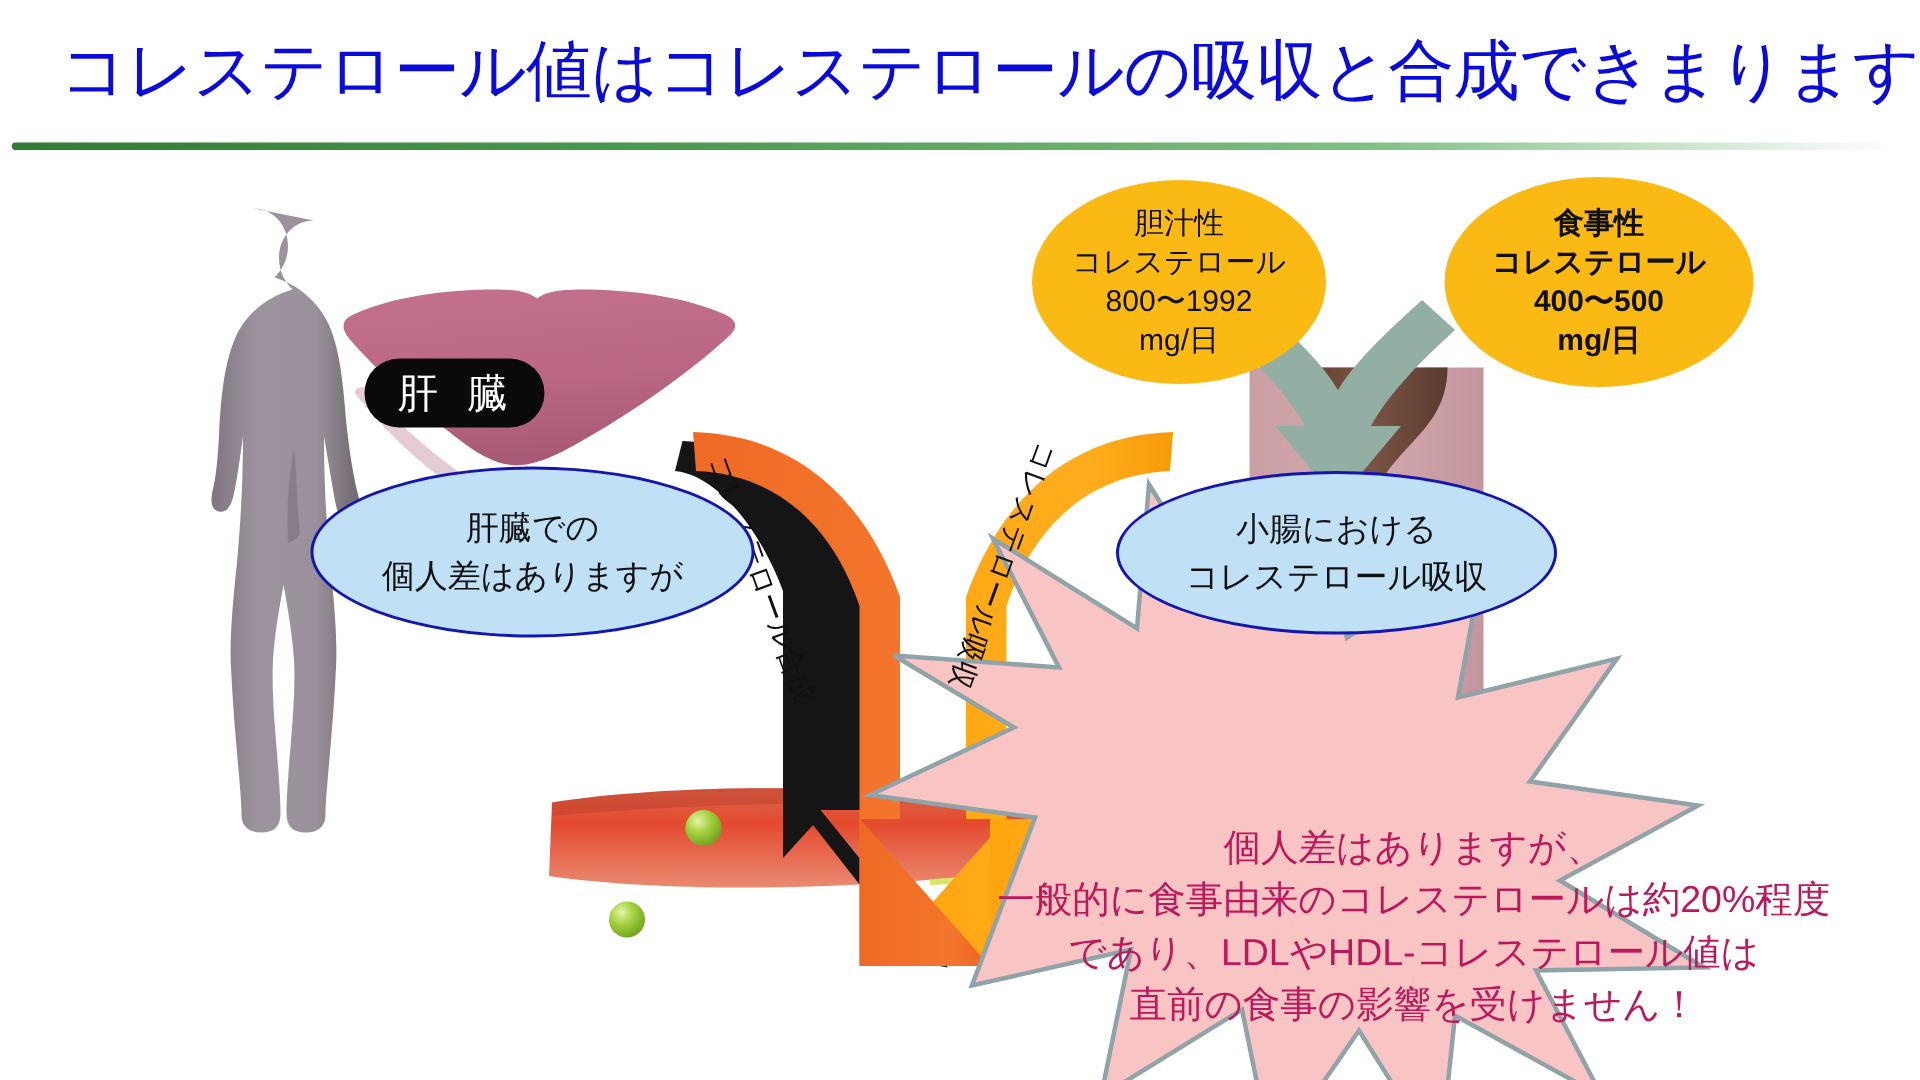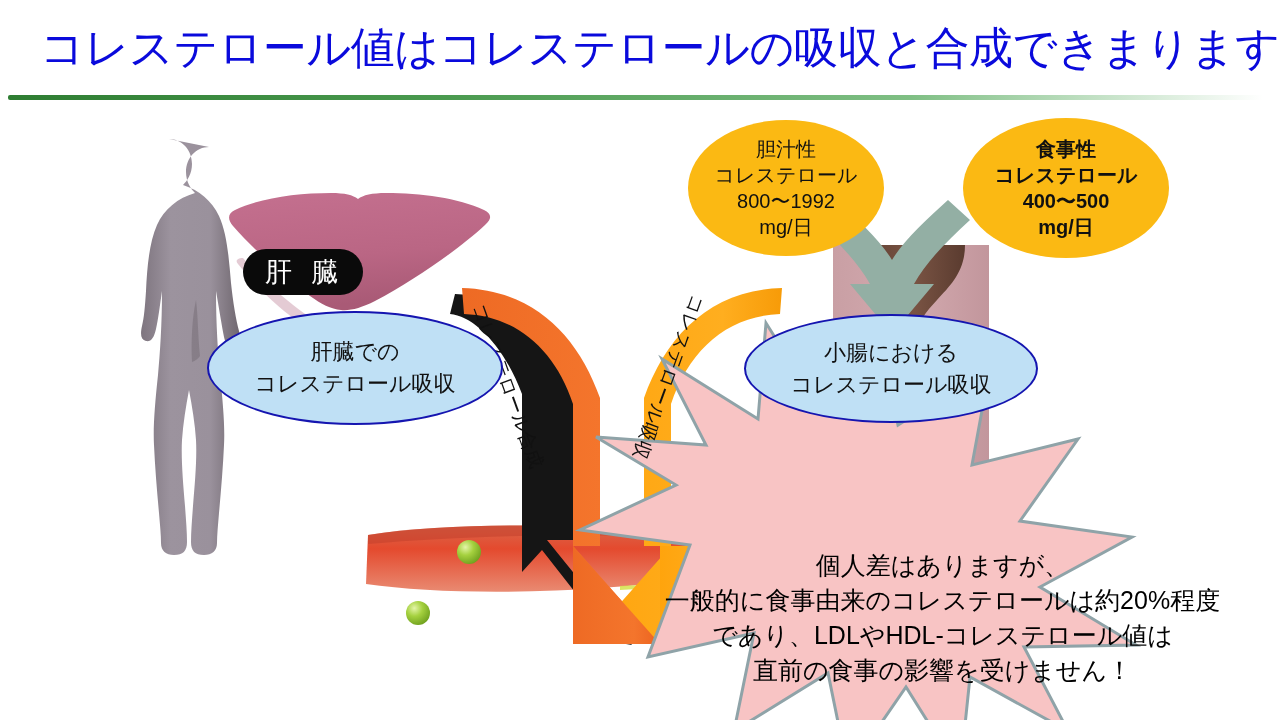--- a/index.html
+++ b/index.html
@@ -36,21 +36,21 @@
     background:#0a0a0a;color:#ffffff;
     border-radius:26px;
     font-size:27px;line-height:46px;
     height:46px;
     text-align:center;
     letter-spacing:6px;
     padding:0 22px;
     white-space:nowrap;
     box-sizing:border-box;
   }
-  #pill-liver{left:243px;top:249px;width:120px;}
+  #pill-liver{left:243px;top:239px;width:120px;}
   #pill-vessel{left:330px;top:541px;width:120px;}
   #pill-intestine{left:945px;top:468px;width:120px;}
 
   
   .yellow-el{
     position:absolute;
     background:#FBB913;
     border-radius:50%;
     color:#111;
     text-align:center;
@@ -85,21 +85,21 @@
     white-space:nowrap;
     letter-spacing:0px;
   }
   #lab-synth{left:490px;top:300px;transform:rotate(70deg);transform-origin:left top;}
   #lab-absorb{left:710px;top:300px;transform:rotate(110deg) scaleY(1);transform-origin:left top;}
 
   
   #burst-text{
     position:absolute;left:610px;top:548px;width:665px;
     text-align:center;
-    color:#000000;
+    color:#be185d;
     font-size:25px;line-height:35px;
     white-space:pre-line;
     font-weight:400;
   }
 </style>
 </head>
 <body>
 
 <div id="stage">
 
@@ -288,21 +288,21 @@
 
   <div class="pill" id="pill-liver">肝 臓</div>
 
 
 
   <div class="arrow-lab" id="lab-synth">コレステロール合成</div>
 
   <div class="arrow-lab" id="lab-absorb">コレステロール吸収</div>
 
   <div class="blue-el" id="blue-liver">肝臓での
-コレステロール吸収</div>
+個人差はありますが</div>
 
   <div class="blue-el" id="blue-intestine">小腸における
 コレステロール吸収</div>
 
 
   <div id="burst-text">個人差はありますが、
 一般的に食事由来のコレステロールは約20%程度
 であり、LDLやHDL-コレステロール値は
 直前の食事の影響を受けません！</div>
 

